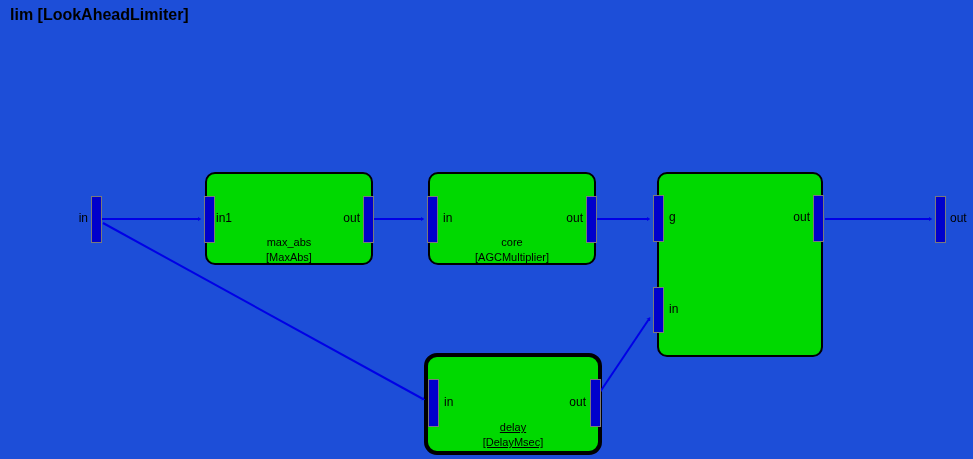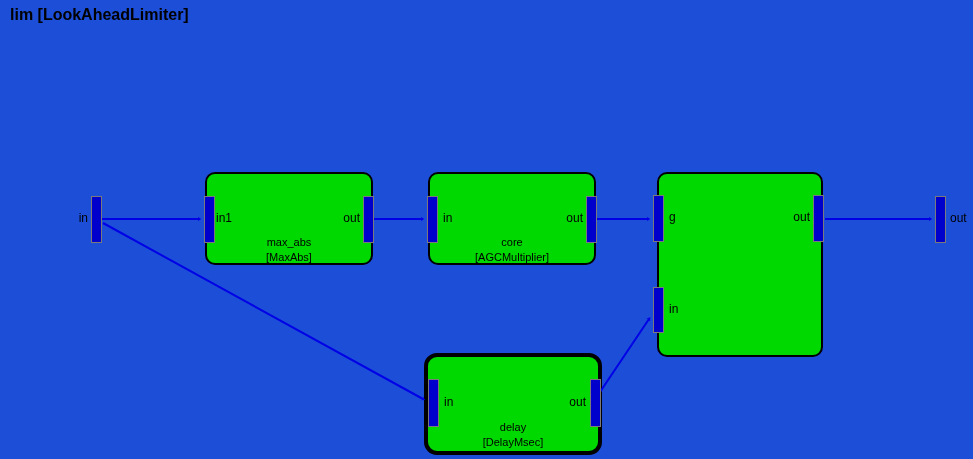--- a/index.html
+++ b/index.html
@@ -109,21 +109,21 @@
   <div class="caption" style="left:657px;top:249px;width:166px;">
   </div>
   <div class="portbar" style="left:653px;top:195px;"></div>
   <div class="plabel" style="left:669px;top:211px;">g</div>
   <div class="portbar" style="left:653px;top:287px;height:46px;"></div>
   <div class="plabel" style="left:669px;top:303px;">in</div>
   <div class="portbar" style="left:813px;top:195px;"></div>
   <div class="plabel r" style="left:780px;top:211px;width:30px;">out</div>
 
   <div class="block selected" style="left:424px;top:353px;width:178px;height:102px;"></div>
-  <div class="caption" style="left:424px;top:388px;width:178px;">
+  <div class="caption" style="left:424px;top:388px;width:178px;text-decoration:underline;">
     <div>delay</div>
     <div>[DelayMsec]</div>
   </div>
   <div class="portbar" style="left:428px;top:379px;height:48px;"></div>
   <div class="plabel" style="left:444px;top:396px;">in</div>
   <div class="portbar" style="left:590px;top:379px;height:48px;"></div>
   <div class="plabel r" style="left:556px;top:396px;width:30px;">out</div>
 
 </div>
 

